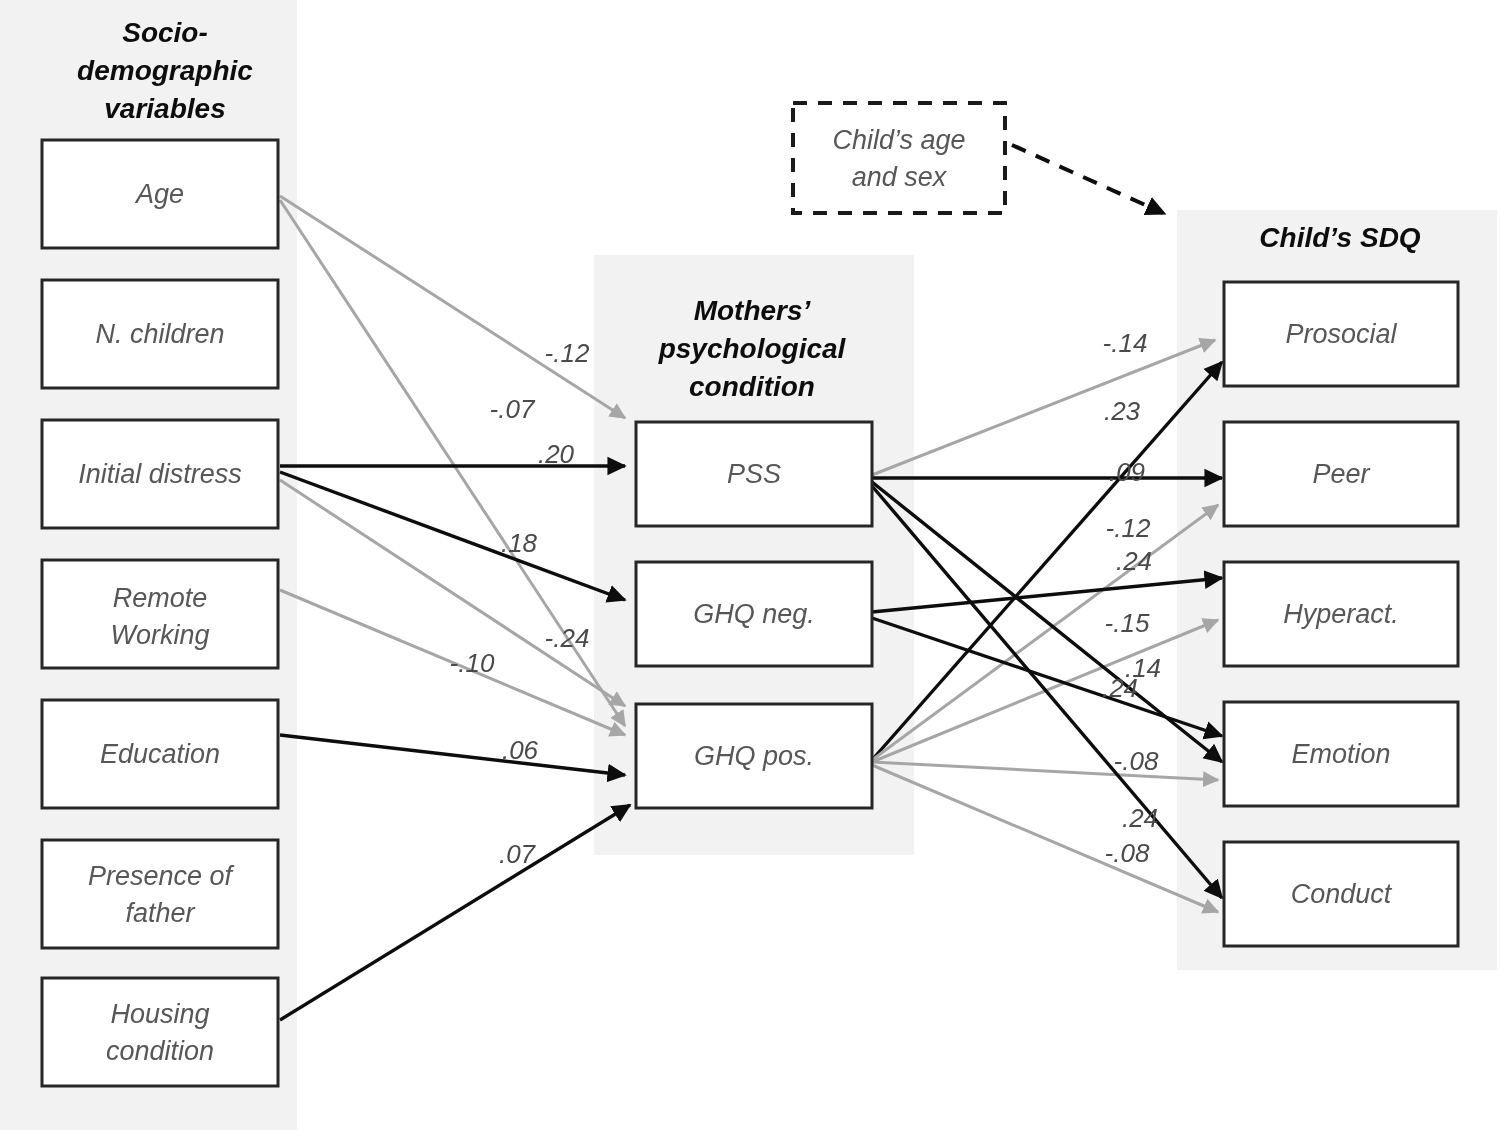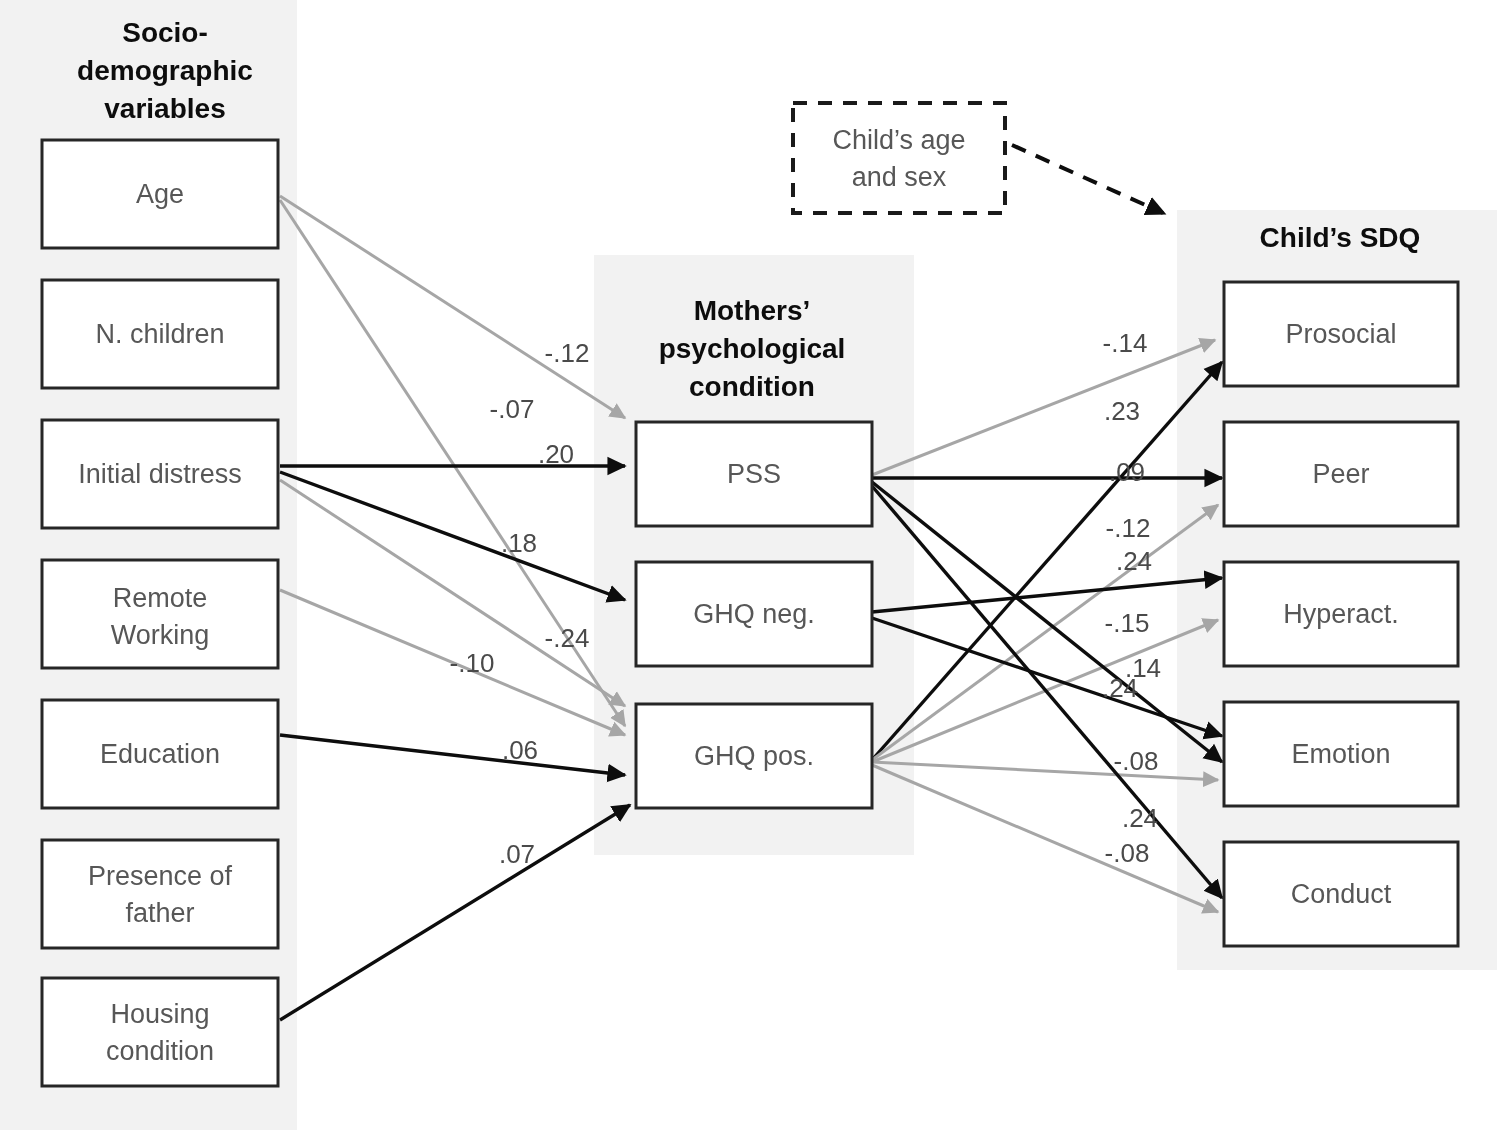--- a/index.html
+++ b/index.html
@@ -9,20 +9,21 @@
   }
   body {
     font-family: "Liberation Sans", sans-serif;
   }
   #diagram-root {
     position: relative;
     width: 1500px;
     height: 1130px;
     background: #ffffff;
     overflow: hidden;
+    font-style: italic;
   }
   svg#path-diagram {
     position: absolute;
     top: 0;
     left: 0;
     width: 1500px;
     height: 1130px;
   }
   .panel-bg {
     fill: #f2f2f2;

